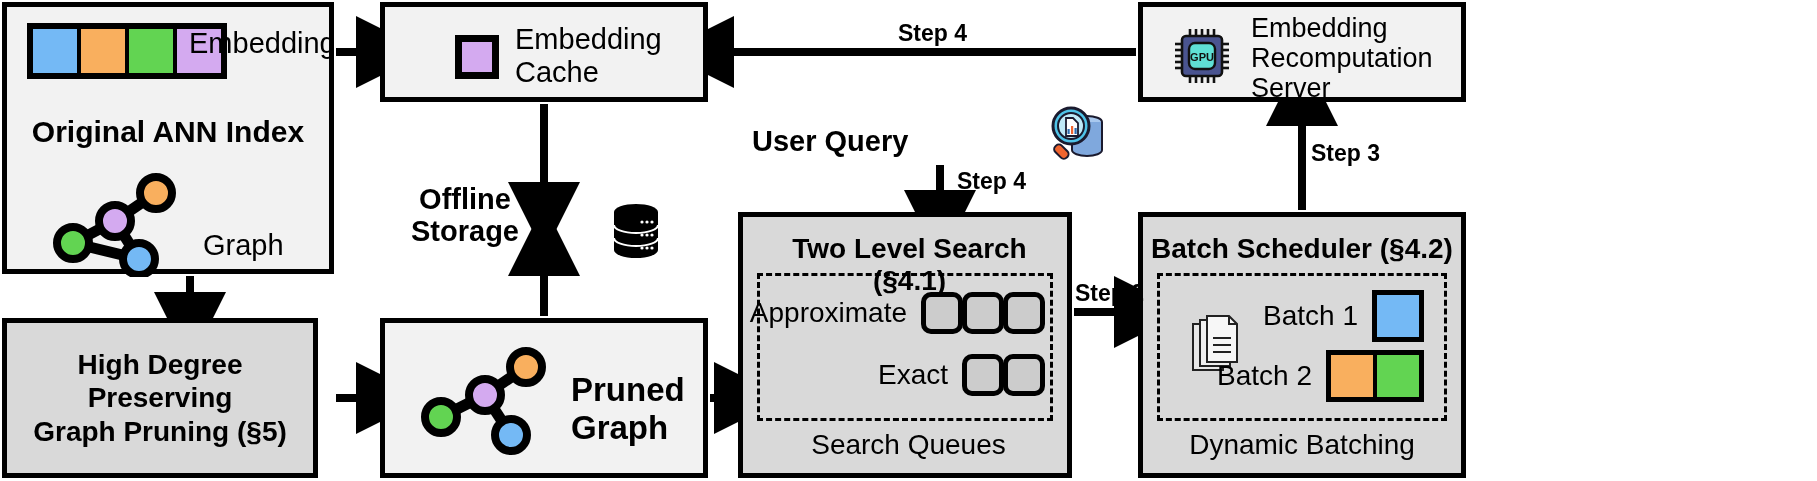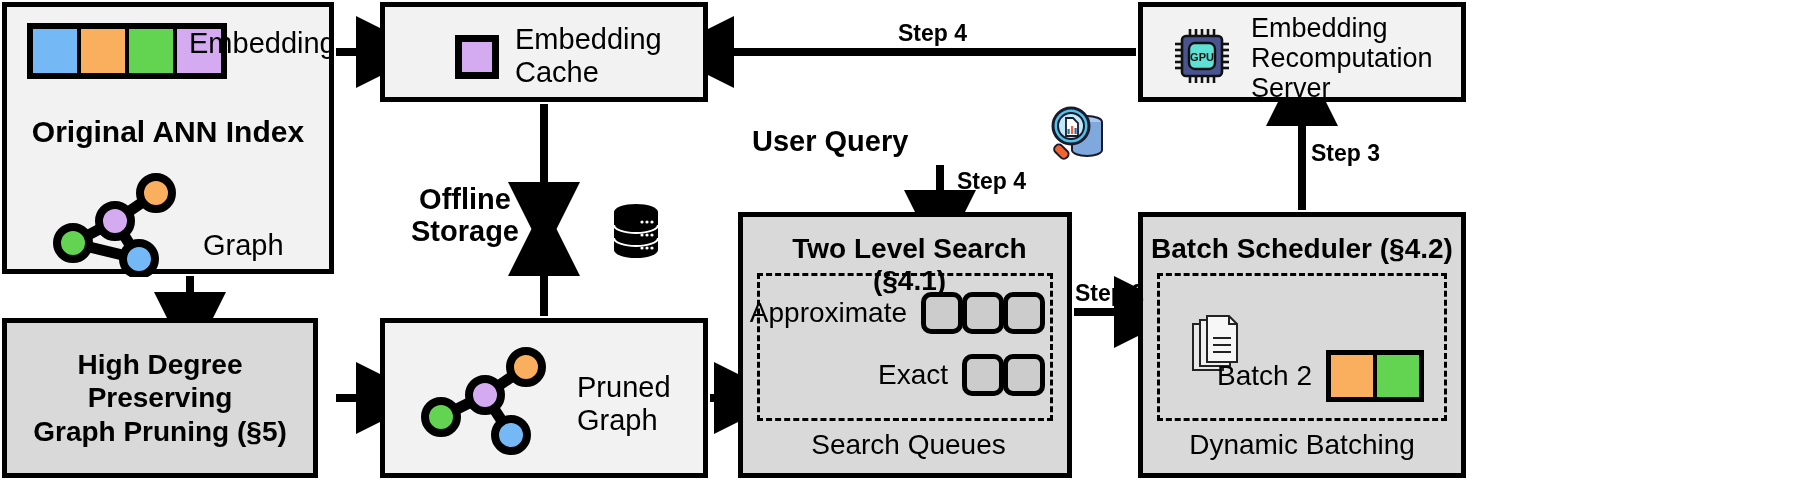--- a/index.html
+++ b/index.html
@@ -40,21 +40,21 @@
                font-size:29px;font-weight:bold;text-align:center;line-height:1.12;}
   #db-cyl{position:absolute;left:608px;top:203px;width:56px;height:56px;}
 
   
   #pruning{left:2px;top:318px;width:316px;height:160px;}
   #pruning-txt{font-size:28px;font-weight:bold;text-align:center;line-height:1.2;}
 
   
   #pruned{left:380px;top:318px;width:328px;height:160px;}
   #pruned-graph{position:absolute;left:28px;top:22px;width:150px;height:110px;}
-  #pruned-txt{position:absolute;left:192px;top:48px;font-size:29px;}
+  #pruned-txt{position:absolute;left:186px;top:48px;font-size:33px;font-weight:bold;}
 
   
   #tls{left:738px;top:212px;width:334px;height:266px;display:block;}
   #tls-title{position:absolute;left:0;right:0;top:16px;text-align:center;
              font-size:28px;font-weight:bold;margin-left:9px;}
   #tls-dash{position:absolute;left:14px;top:56px;right:14px;height:148px;
             border:3px dashed #000;box-sizing:border-box;}
   .queue-row{position:absolute;left:0;right:6px;display:flex;align-items:center;
              justify-content:flex-end;gap:14px;}
   #row-approx{top:16px;}
@@ -242,20 +242,26 @@
     <div id="bsch-dash">
       <svg id="docs-icon" viewBox="0 0 54 62">
         <path d="M3 10 h22 l8 8 v38 h-30 z" fill="#e8e8e8" stroke="#222" stroke-width="2"></path>
         <path d="M10 6 h22 l8 8 v38 h-30 z" fill="#efefef" stroke="#222" stroke-width="2"></path>
         <path d="M17 2 h22 l8 8 v38 h-30 z" fill="#f7f7f7" stroke="#222" stroke-width="2"></path>
         <path d="M39 2 v8 h8" fill="none" stroke="#222" stroke-width="2"></path>
         <line x1="23" y1="24" x2="41" y2="24" stroke="#222" stroke-width="2"></line>
         <line x1="23" y1="31" x2="41" y2="31" stroke="#222" stroke-width="2"></line>
         <line x1="23" y1="38" x2="41" y2="38" stroke="#222" stroke-width="2"></line>
       </svg>
+      <div class="batch-row" id="batch-row-1">
+        <span class="batch-lbl">Batch 1</span>
+        <span class="sw-group">
+          <i style="background:#74b9f5"></i>
+        </span>
+      </div>
       <div class="batch-row" id="batch-row-2">
         <span class="batch-lbl">Batch 2</span>
         <span class="sw-group">
           <i style="background:#f9af5e"></i>
           <i style="background:#62d452"></i>
         </span>
       </div>
     </div>
     <div id="bsch-foot">Dynamic Batching</div>
   </div>

